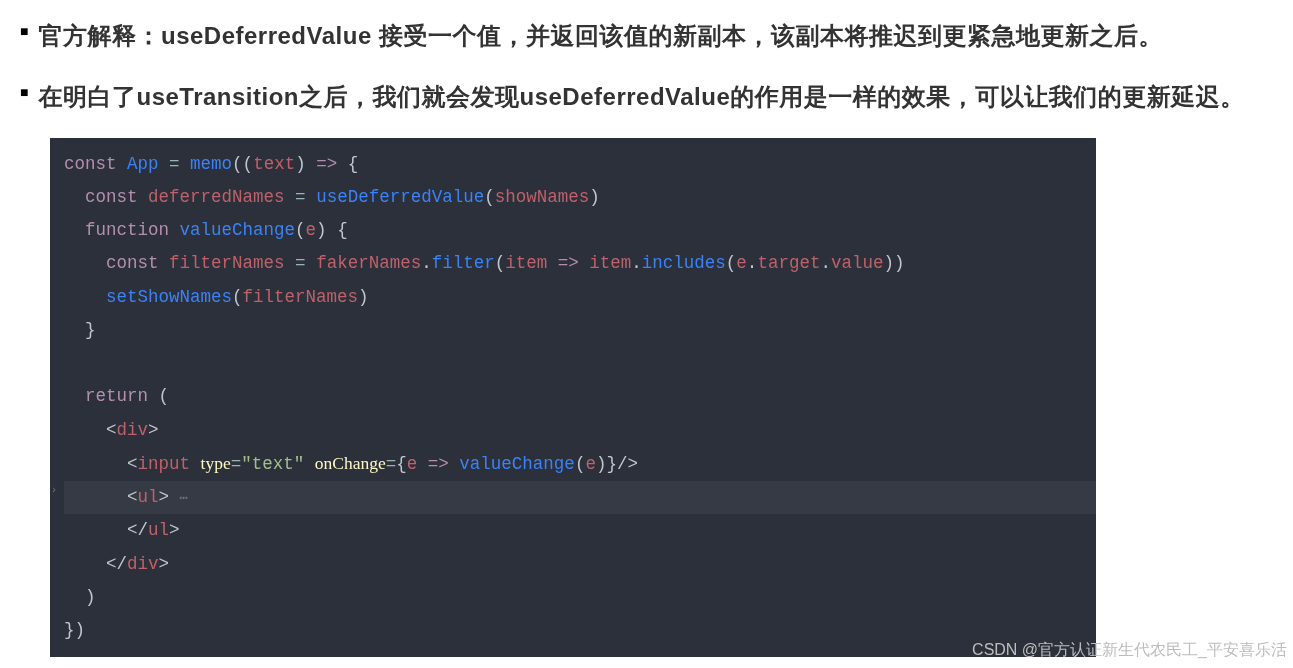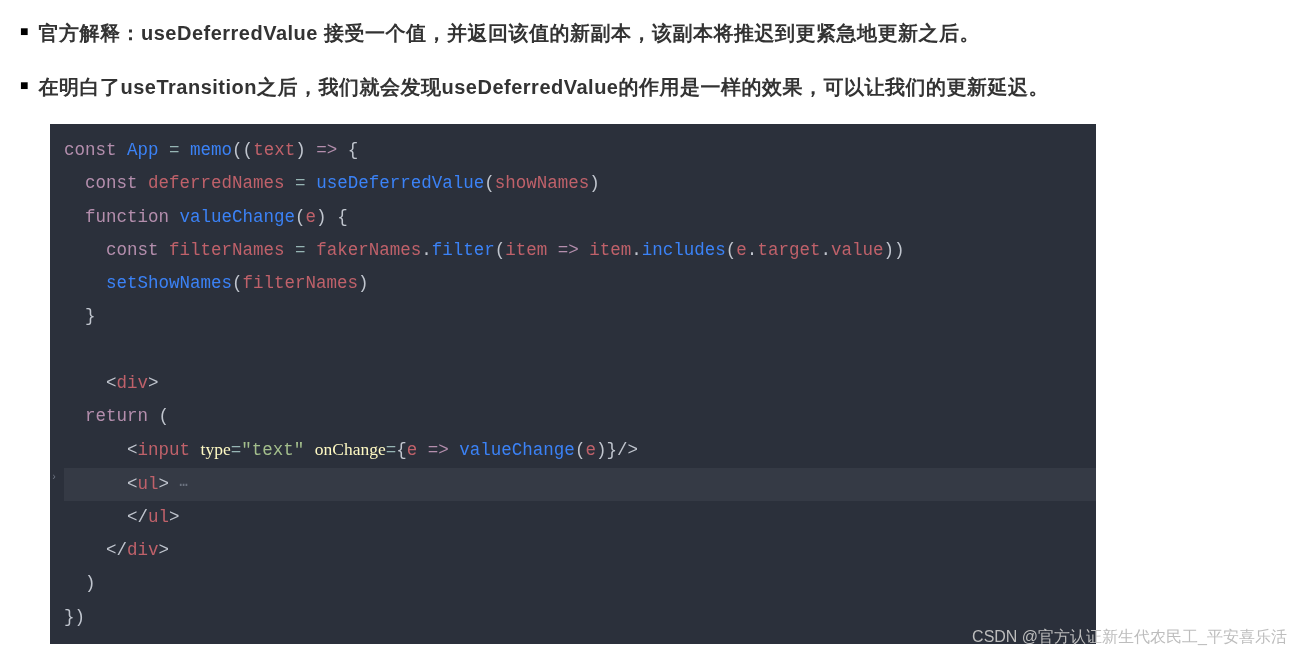--- a/index.html
+++ b/index.html
@@ -18,21 +18,21 @@
     margin: 8px 0 20px 0;
   }
   .bullet-marker {
     font-size: 14px;
     line-height: 1.6;
     margin-right: 10px;
     margin-top: 4px;
     color: #000;
   }
   .bullet-text {
-    font-size: 20px;
+    font-size: 24px;
     font-weight: 700;
     color: #333;
     line-height: 1.7;
     letter-spacing: 0.5px;
   }
   .code-block {
     background: #2b303b;
     color: #c0c5ce;
     font-family: Consolas, "Courier New", monospace;
     font-size: 17.5px;
@@ -96,22 +96,22 @@
 </div>
 
 <div class="code-block">
 <div class="code-line"><span class="kw">const</span> <span class="fn">App</span> <span class="op">=</span> <span class="fn">memo</span><span class="paren">((</span><span class="params">text</span><span class="paren">)</span> <span class="kw">=&gt;</span> <span class="brace">{</span></div>
 <div class="code-line"><span class="guide">  </span><span class="kw">const</span> <span class="var">deferredNames</span> <span class="op">=</span> <span class="fn">useDeferredValue</span><span class="paren">(</span><span class="var">showNames</span><span class="paren">)</span></div>
 <div class="code-line"><span class="guide">  </span><span class="kw">function</span> <span class="fn">valueChange</span><span class="paren">(</span><span class="params">e</span><span class="paren">)</span> <span class="brace">{</span></div>
 <div class="code-line"><span class="guide">  </span><span class="guide">  </span><span class="kw">const</span> <span class="var">filterNames</span> <span class="op">=</span> <span class="var">fakerNames</span><span class="punc">.</span><span class="fn">filter</span><span class="paren">(</span><span class="params">item</span> <span class="kw">=&gt;</span> <span class="var">item</span><span class="punc">.</span><span class="fn">includes</span><span class="paren">(</span><span class="var">e</span><span class="punc">.</span><span class="var">target</span><span class="punc">.</span><span class="var">value</span><span class="paren">))</span></div>
 <div class="code-line"><span class="guide">  </span><span class="guide">  </span><span class="fn">setShowNames</span><span class="paren">(</span><span class="var">filterNames</span><span class="paren">)</span></div>
 <div class="code-line"><span class="guide">  </span><span class="brace">}</span></div>
 <div class="code-line"> </div>
+<div class="code-line"><span class="guide">  </span><span class="kw">return</span> <span class="paren">(</span></div>
 <div class="code-line"><span class="guide">  </span><span class="guide">  </span><span class="punc">&lt;</span><span class="tag">div</span><span class="punc">&gt;</span></div>
-<div class="code-line"><span class="guide">  </span><span class="kw">return</span> <span class="paren">(</span></div>
 <div class="code-line"><span class="guide">  </span><span class="guide">  </span><span class="guide">  </span><span class="punc">&lt;</span><span class="tag">input</span> <span class="attr">type</span><span class="op">=</span><span class="str">"text"</span> <span class="attr">onChange</span><span class="op">=</span><span class="brace">{</span><span class="params">e</span> <span class="kw">=&gt;</span> <span class="fn">valueChange</span><span class="paren">(</span><span class="var">e</span><span class="paren">)</span><span class="brace">}</span><span class="punc">/&gt;</span></div>
 <div class="code-line highlight-line"><span class="caret-marker">›</span><span class="guide">  </span><span class="guide">  </span><span class="guide">  </span><span class="punc">&lt;</span><span class="tag">ul</span><span class="punc">&gt;</span> <span class="ellipsis">⋯</span></div>
 <div class="code-line"><span class="guide">  </span><span class="guide">  </span><span class="guide">  </span><span class="punc">&lt;/</span><span class="tag">ul</span><span class="punc">&gt;</span></div>
 <div class="code-line"><span class="guide">  </span><span class="guide">  </span><span class="punc">&lt;/</span><span class="tag">div</span><span class="punc">&gt;</span></div>
 <div class="code-line"><span class="guide">  </span><span class="paren">)</span></div>
 <div class="code-line"><span class="brace">})</span></div>
 </div>
 
 <div class="watermark">CSDN @官方认证新生代农民工_平安喜乐活</div>
 

